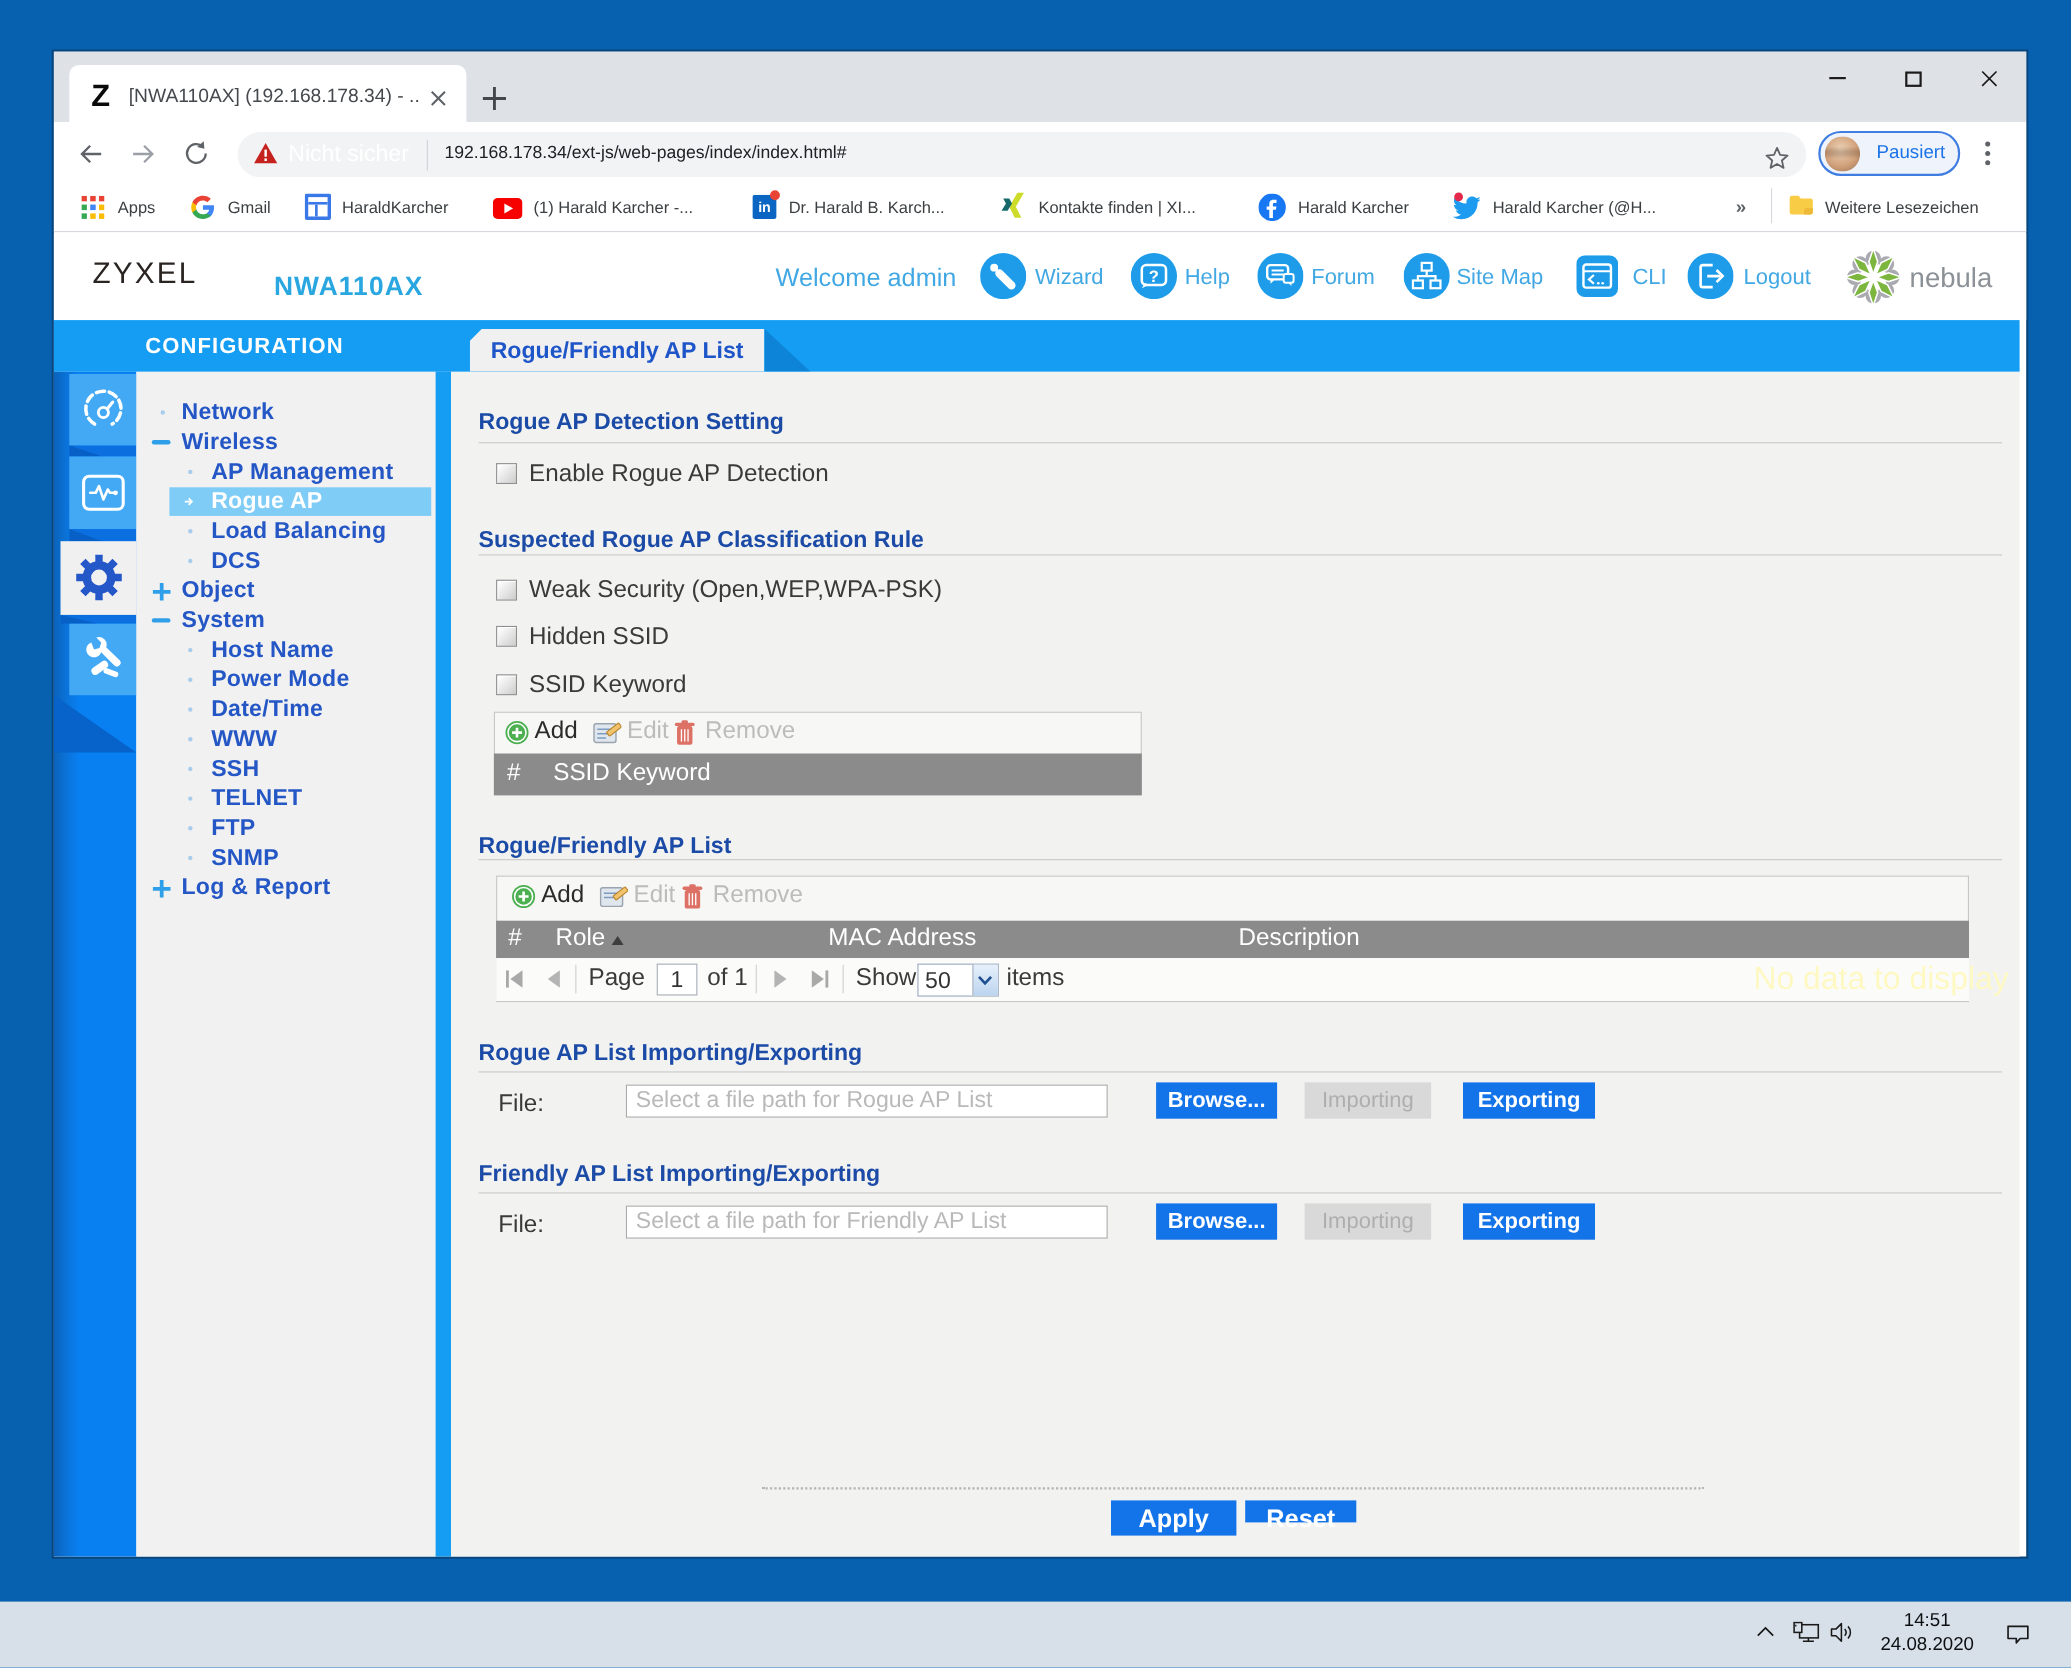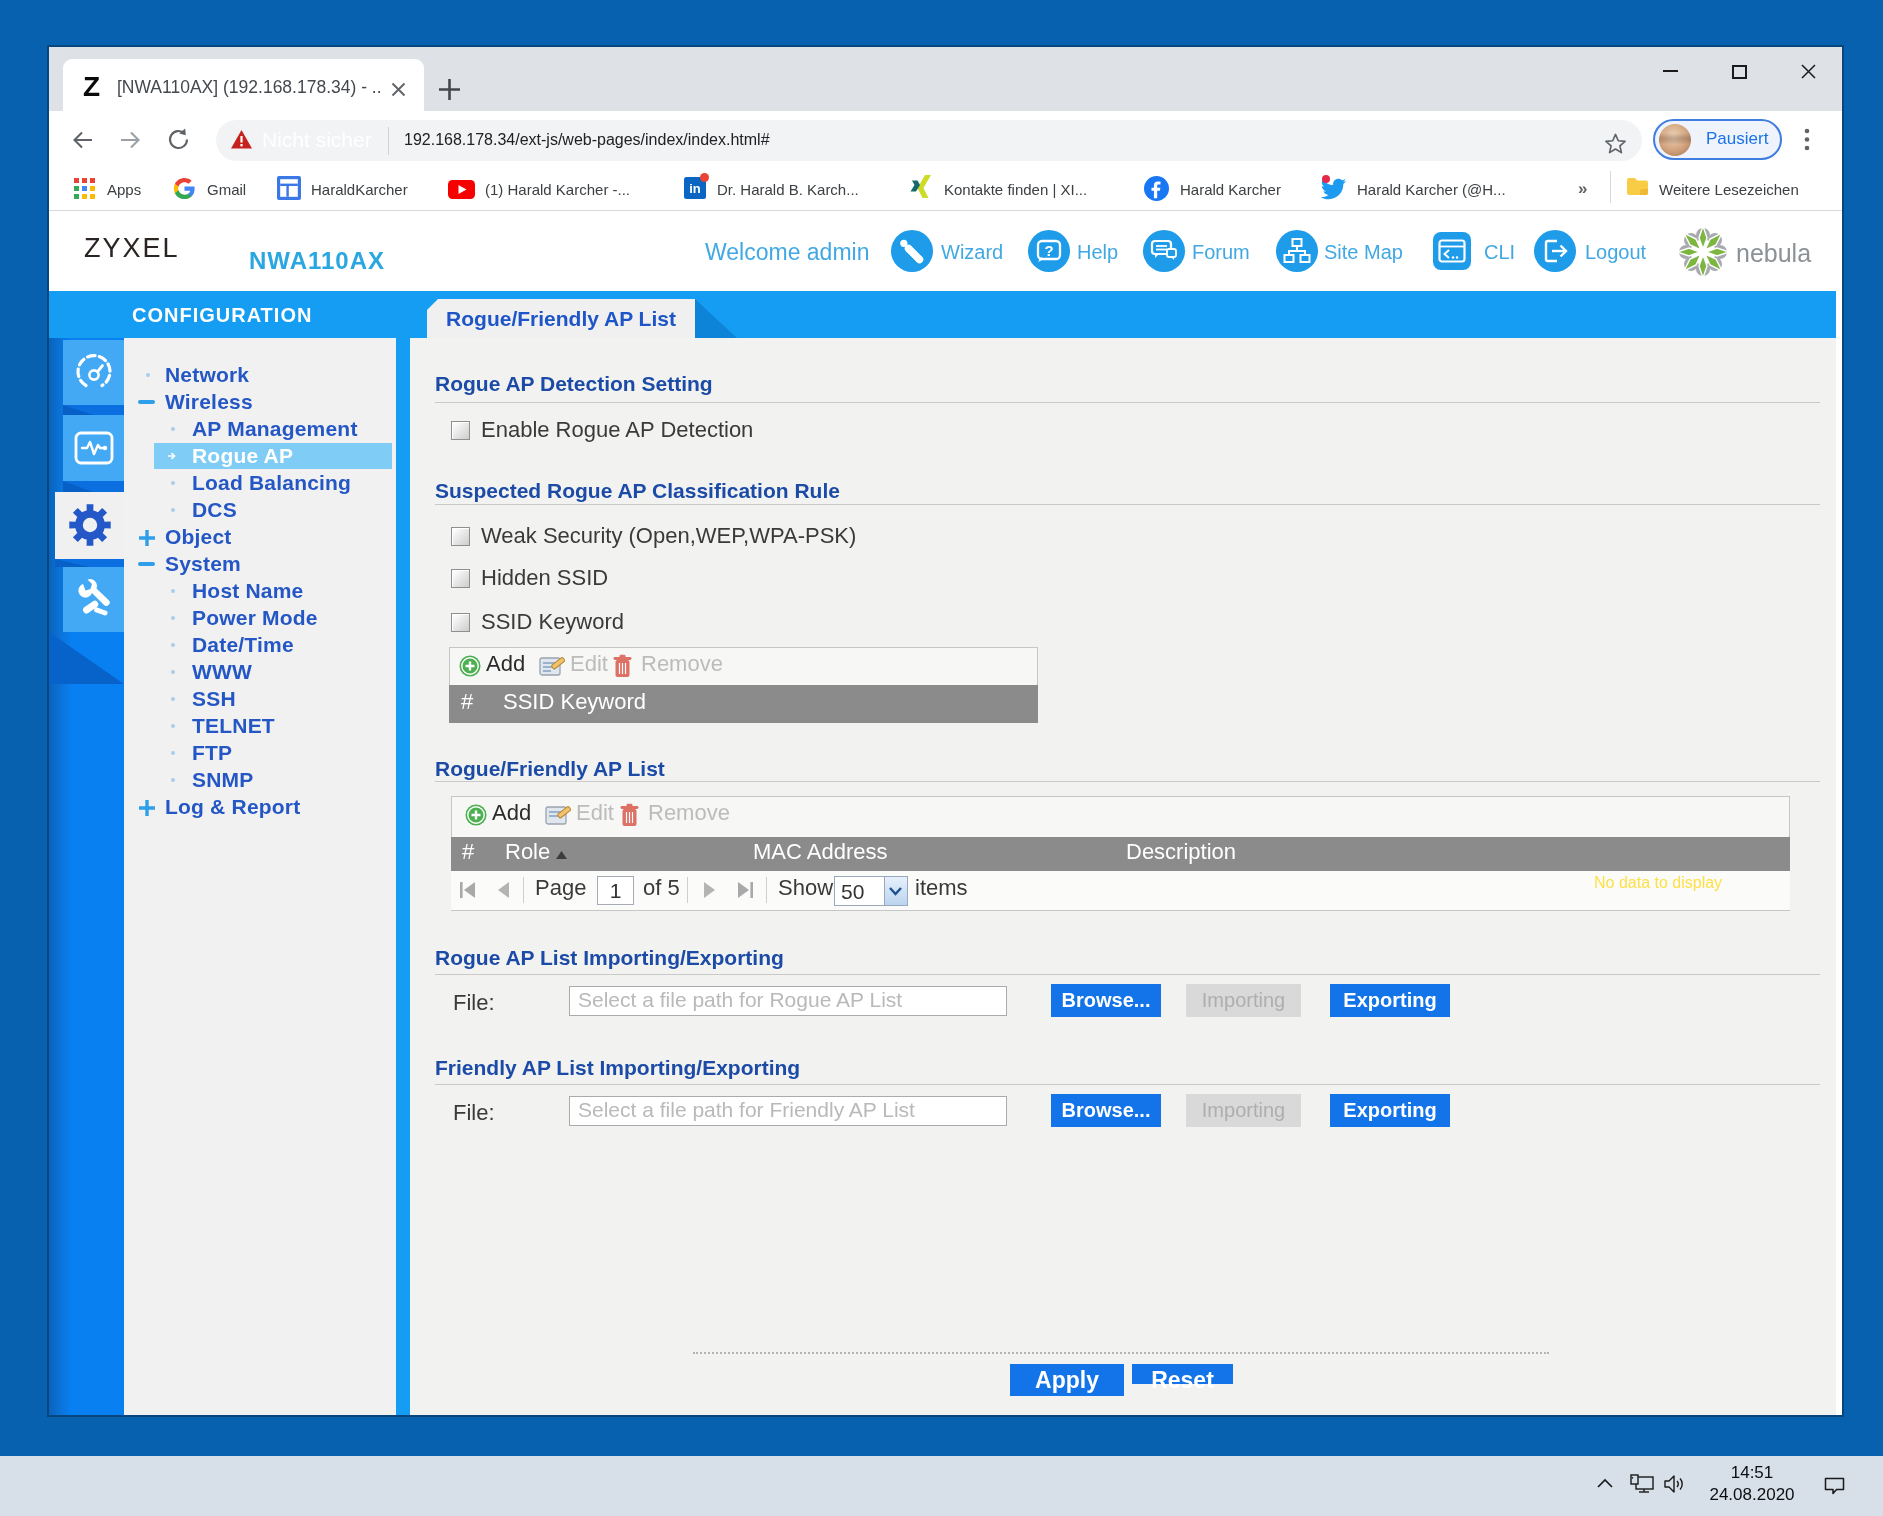--- a/index.html
+++ b/index.html
@@ -405,39 +405,39 @@
 <svg class="ico" style="left:459px;top:882px" width="17" height="16">
     <rect x="1" y="0" width="2.6" height="16" fill="#a9a9a9"></rect>
     <polygon points="16,0 16,16 5,8" fill="#a9a9a9"></polygon>
   </svg>
 <svg class="ico" style="left:497px;top:882px" width="13" height="16">
     <polygon points="12,0 12,16 1,8" fill="#b4b4b4"></polygon>
   </svg>
 <div class="abs" style="left:523px;top:877px;width:1px;height:26px;background:#cfcfcf"></div>
 <div class="lbl" style="left:535px;top:875px">Page</div>
 <div class="abs" style="left:597px;top:876px;width:37px;height:29px;border:1px solid #a5acb5;background:#fff;font-size:21px;color:#333;text-align:center;line-height:27px">1</div>
-<div class="lbl" style="left:643px;top:875px">of 5</div>
+<div class="lbl" style="left:643px;top:875px">of 1</div>
 <div class="abs" style="left:687px;top:877px;width:1px;height:26px;background:#cfcfcf"></div>
 <svg class="ico" style="left:703px;top:882px" width="13" height="16">
     <polygon points="1,0 1,16 12,8" fill="#b4b4b4"></polygon>
   </svg>
 <svg class="ico" style="left:737px;top:882px" width="17" height="16">
     <polygon points="1,0 1,16 12,8" fill="#a9a9a9"></polygon>
     <rect x="13.4" y="0" width="2.6" height="16" fill="#a9a9a9"></rect>
   </svg>
 <div class="abs" style="left:766px;top:877px;width:1px;height:26px;background:#cfcfcf"></div>
 <div class="lbl" style="left:778px;top:875px">Show</div>
 <div class="abs" style="left:834px;top:876px;width:74px;height:30px;border:1px solid #98a8bd;background:#fff"></div>
 <div class="abs" style="left:841px;top:880px;font-size:21px;color:#333">50</div>
 <div class="abs" style="left:884px;top:877px;width:23px;height:28px;background:linear-gradient(#e6f0fb,#bcd4ef);border-left:1px solid #98a8bd"></div>
 <svg class="ico" style="left:889px;top:887px" width="13" height="9">
     <polyline points="1,1 6.5,7 12,1" fill="none" stroke="#1d4f91" stroke-width="2.4"></polyline>
   </svg>
 <div class="lbl" style="left:915px;top:875px">items</div>
-<div class="lbl" style="left:1594px;top:874px;color:#fde047;font-size:16px">No data to display</div>
+<div class="lbl" style="left:1594px;top:874px;color:#fef9c3;font-size:29px">No data to display</div>
 
 <div class="h2z" style="left:435px;top:946px">Rogue AP List Importing/Exporting</div>
 <div class="hr" style="left:435px;top:974px;width:1385px"></div>
 <div class="lbl" style="left:453px;top:990px">File:</div>
 <div class="abs" style="left:569px;top:986px;width:438px;height:30px;border:1px solid #ababab;background:#fff"></div>
 <div class="abs" style="left:578px;top:988px;font-size:21px;color:#b9b9b9;white-space:nowrap">Select a file path for Rogue AP List</div>
 <div class="btnb" style="left:1051px;top:984px;width:110px;height:33px;line-height:33px">Browse...</div>
 <div class="btnd" style="left:1186px;top:984px;width:115px;height:33px;line-height:33px">Importing</div>
 <div class="btnb" style="left:1330px;top:984px;width:120px;height:33px;line-height:33px">Exporting</div>
 

